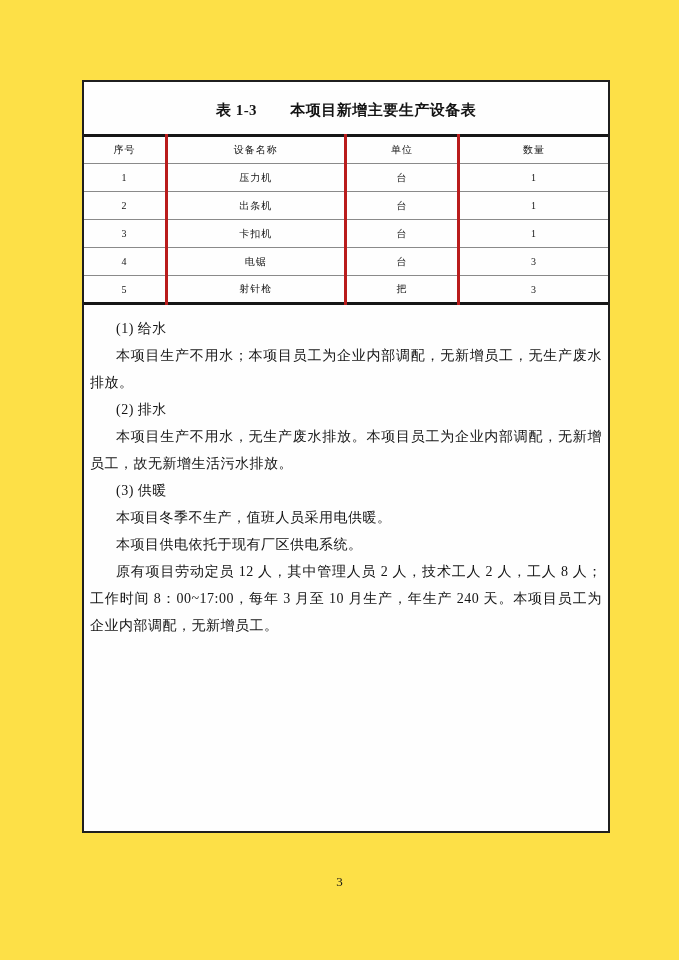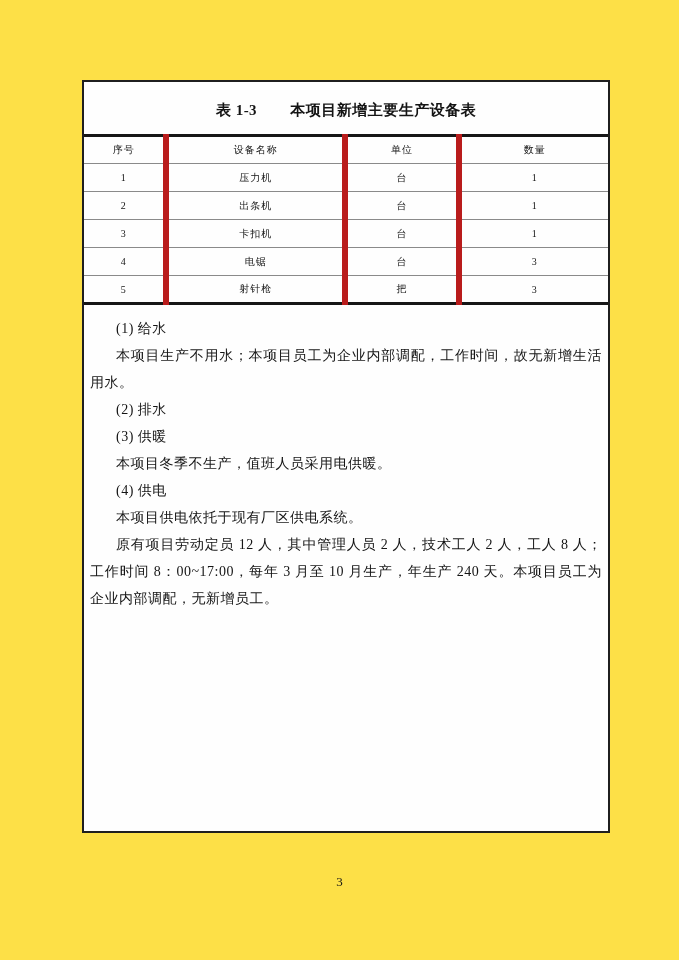--- a/index.html
+++ b/index.html
@@ -47,21 +47,21 @@
     height: 28px;
     text-align: center;
     vertical-align: middle;
     font-weight: normal;
     padding: 0 2px;
     border-bottom: 1px solid #8a8a8a;
     letter-spacing: 1px;
   }
   table.equipment tr:last-child td { border-bottom: none; }
   table.equipment th + th, table.equipment td + td {
-    border-left: 6px solid #b91c1c;
+    border-left: 3px solid #b91c1c;
   }
   .text-body {
     padding: 0 6px;
     margin-top: 10px;
     font-size: 14px;
     line-height: 27px;
   }
   .text-body p {
     margin: 0;
     text-indent: 26px;
@@ -133,28 +133,28 @@
           <td>射针枪</td>
           <td>把</td>
           <td>3</td>
         </tr>
       </tbody>
     </table>
 
     <div class="text-body">
 
       <p>(1) 给水</p>
-      <p>本项目生产不用水；本项目员工为企业内部调配，工作时间，故无新增生活用水。</p>
+      <p>本项目生产不用水；本项目员工为企业内部调配，无新增员工，无生产废水排放。</p>
 
       <p>(2) 排水</p>
+      <p>本项目生产不用水，无生产废水排放。本项目员工为企业内部调配，无新增员工，故无新增生活污水排放。</p>
 
       <p>(3) 供暖</p>
       <p>本项目冬季不生产，值班人员采用电供暖。</p>
 
-      <p>(4) 供电</p>
       <p>本项目供电依托于现有厂区供电系统。</p>
 
       <p>原有项目劳动定员 12 人，其中管理人员 2 人，技术工人 2 人，工人 8 人；工作时间 8：00~17:00，每年 3 月至 10 月生产，年生产 240 天。本项目员工为企业内部调配，无新增员工。</p>
     </div>
 
   </div>
 
   <div class="page-number">3</div>
 </div>
 

